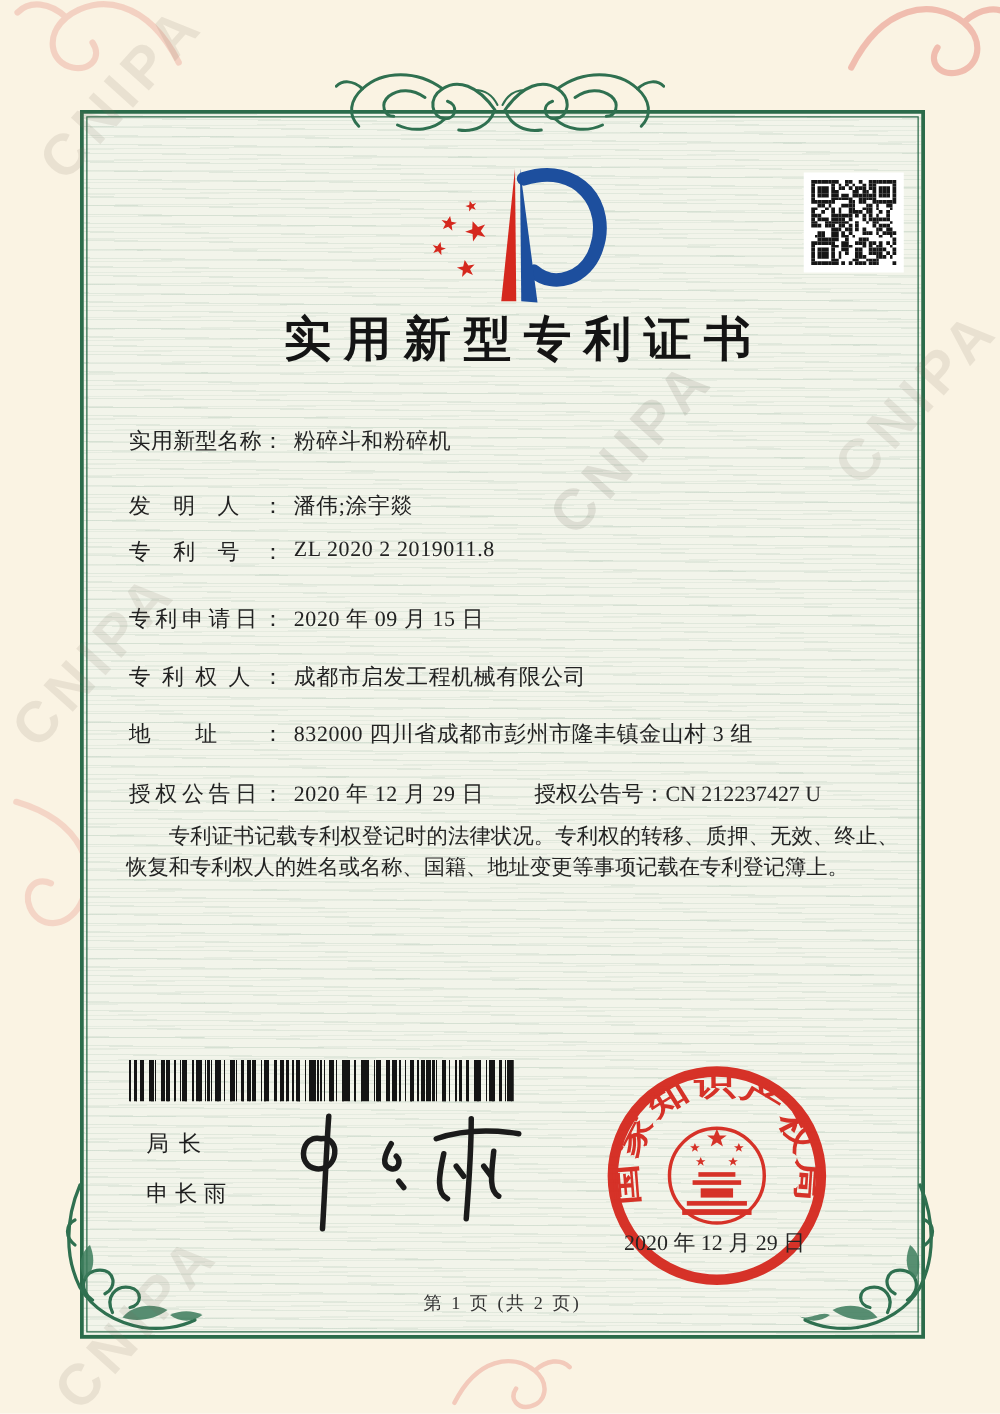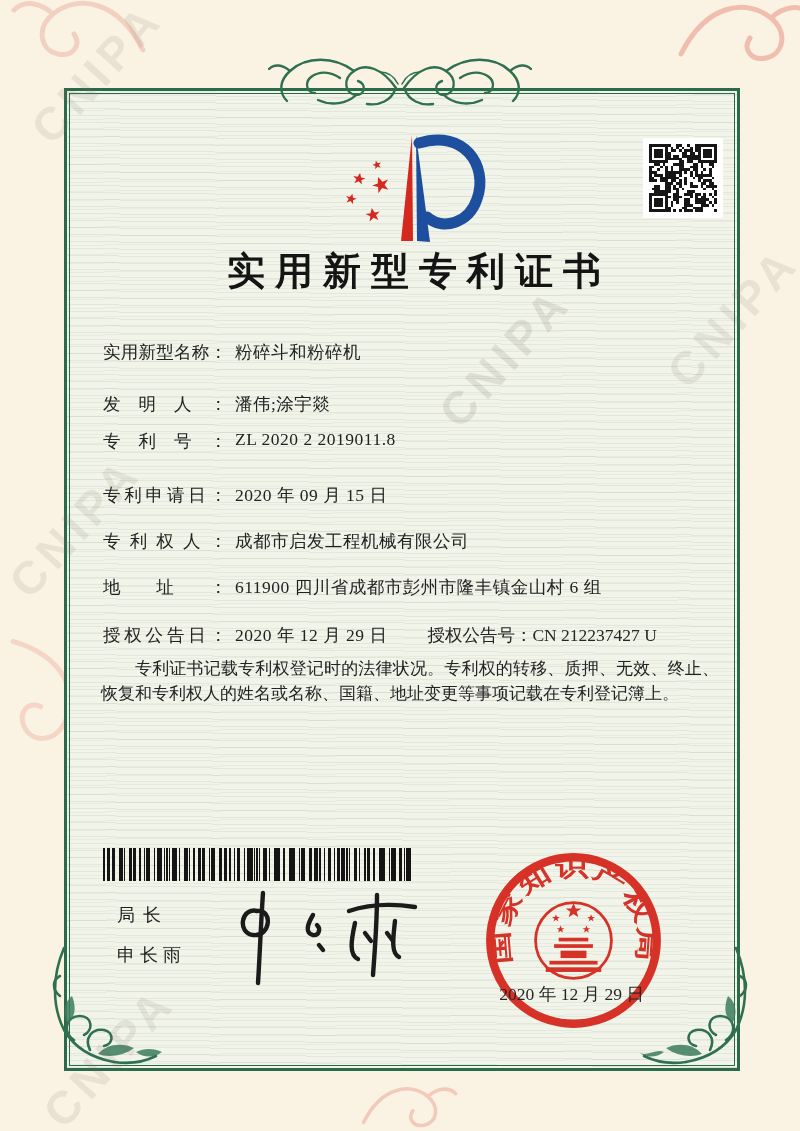--- a/index.html
+++ b/index.html
@@ -446,21 +446,21 @@
     <div class="row" style="top:338px">
       <span class="flabel">专利号：</span><span class="fvalue">ZL 2020 2 2019011.8</span>
     </div>
     <div class="row" style="top:392px">
       <span class="flabel">专利申请日：</span><span class="fvalue">2020 年 09 月 15 日</span>
     </div>
     <div class="row" style="top:438px">
       <span class="flabel">专利权人：</span><span class="fvalue">成都市启发工程机械有限公司</span>
     </div>
     <div class="row" style="top:484px">
-      <span class="flabel">地址：</span><span class="fvalue">611900 四川省成都市彭州市隆丰镇金山村 6 组</span>
+      <span class="flabel">地址：</span><span class="fvalue">832000 四川省成都市彭州市隆丰镇金山村 3 组</span>
     </div>
     <div class="row" style="top:532px">
       <span class="flabel">授权公告日：</span><span class="fvalue">2020 年 12 月 29 日</span><span class="flabel2">授权公告号：</span><span>CN 212237427 U</span>
     </div>
 
     <div class="law-block">
       <p>专利证书记载专利权登记时的法律状况。专利权的转移、质押、无效、终止、恢复和专利权人的姓名或名称、国籍、地址变更等事项记载在专利登记簿上。</p>
     </div>
 
     <div class="barcode"></div>
@@ -497,20 +497,21 @@
         <use href="#star" transform="translate(114,88) scale(0.42)"></use>
         <rect x="84" y="97" width="32" height="4"></rect>
         <rect x="79" y="104" width="42" height="4"></rect>
         <rect x="86" y="111" width="28" height="8"></rect>
         <rect x="74" y="122" width="52" height="4"></rect>
         <rect x="70" y="129" width="60" height="5"></rect>
       </g>
       <text x="98" y="164" text-anchor="middle" font-size="19" fill="#1a1a1a">2020 年 12 月 29 日</text>
     </svg>
 
+    <div class="abs page-num">第 1 页 (共 2 页)</div>
   </div>
 
   <svg class="deco" style="left:268px;top:48px;" width="264" height="66" viewBox="-132 0 264 66">
     <g id="dragonHalf" stroke="#2f7050" fill="none" stroke-width="2.4" stroke-linecap="round">
       <path d="M4,40 C18,20 34,15 46,23 C58,31 55,46 44,47 C35,47 33,36 42,33"></path>
       <path d="M46,23 C66,8 94,8 110,23 C120,32 122,44 113,53"></path>
       <path d="M60,30 C70,23 81,23 89,29 C96,35 93,45 85,45"></path>
       <path d="M110,23 C118,16 126,16 131,21"></path>
       <path d="M44,47 C53,56 69,58 82,52"></path>
       <path d="M5,42 C9,52 20,58 33,56"></path>

